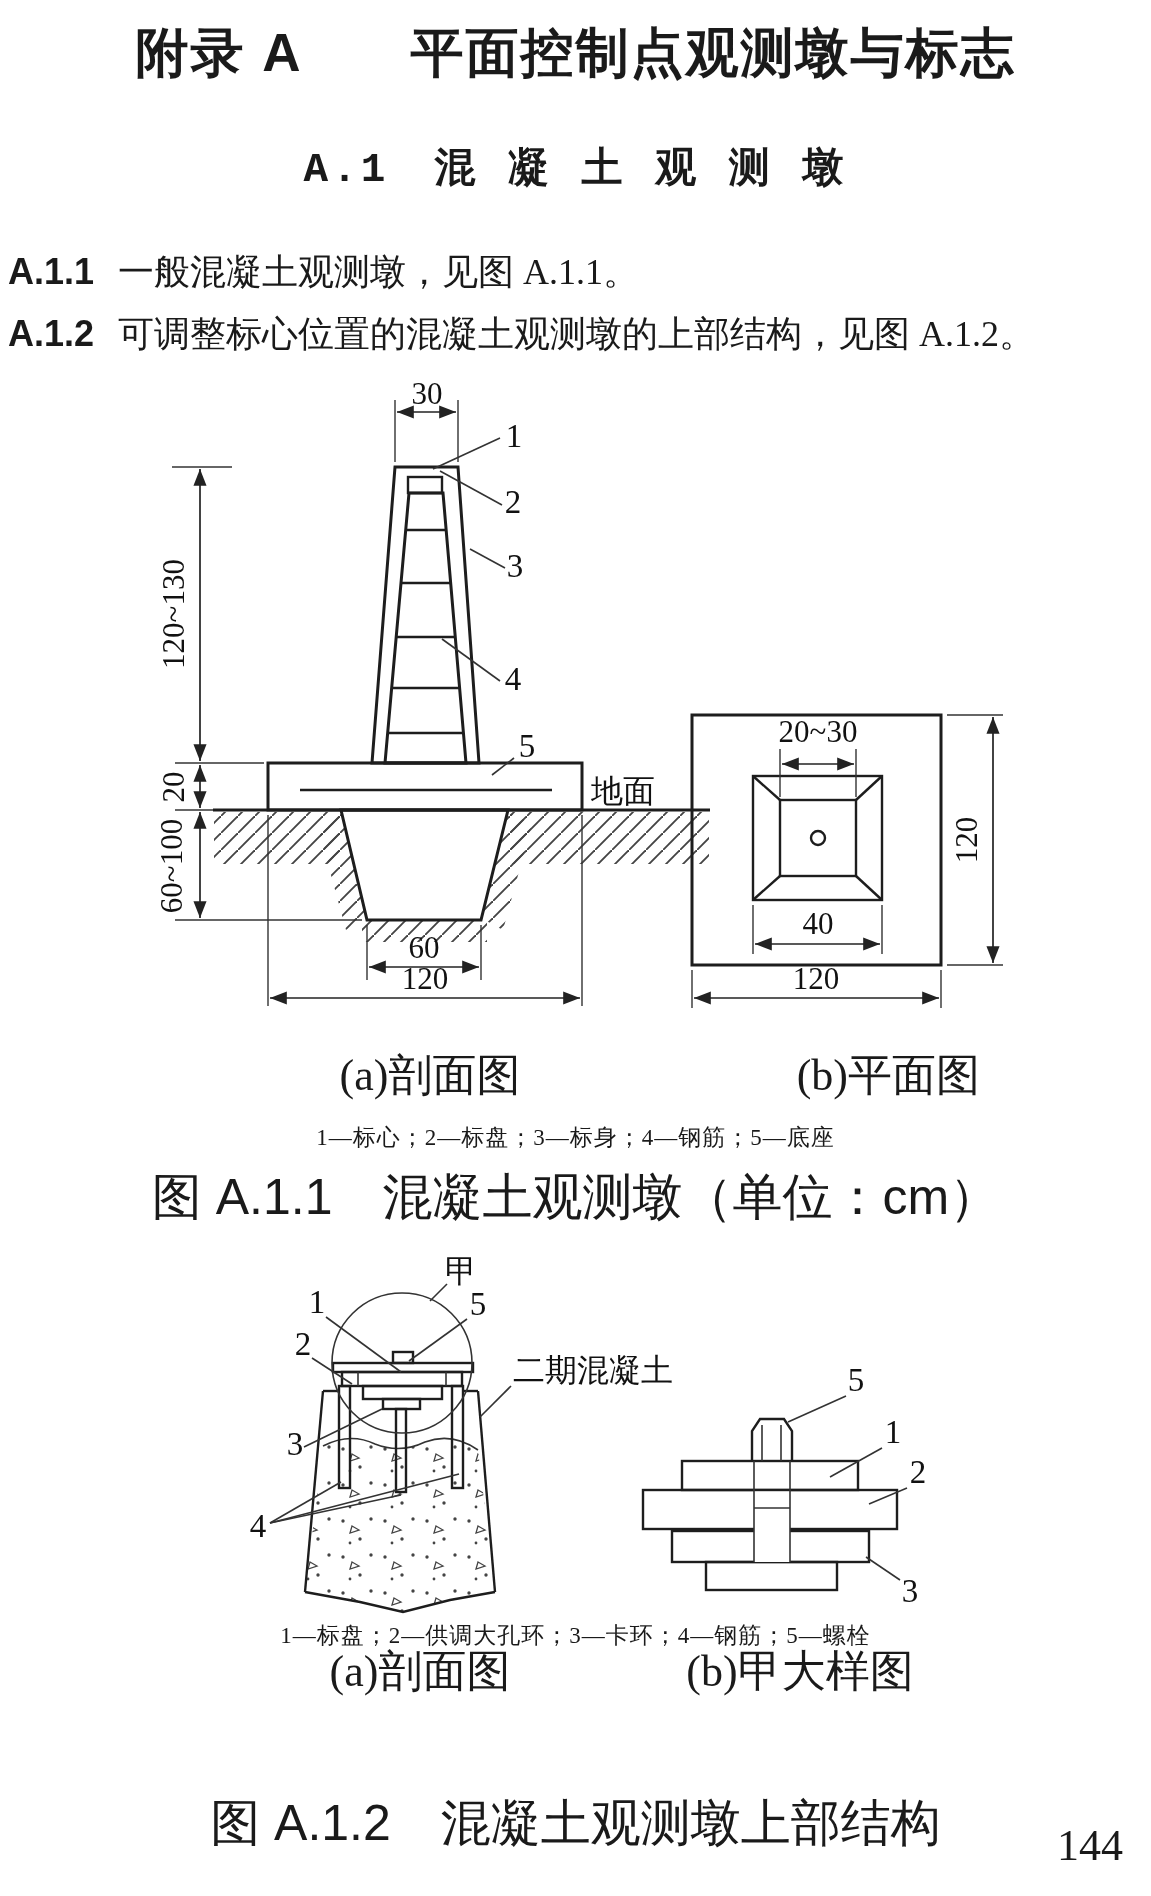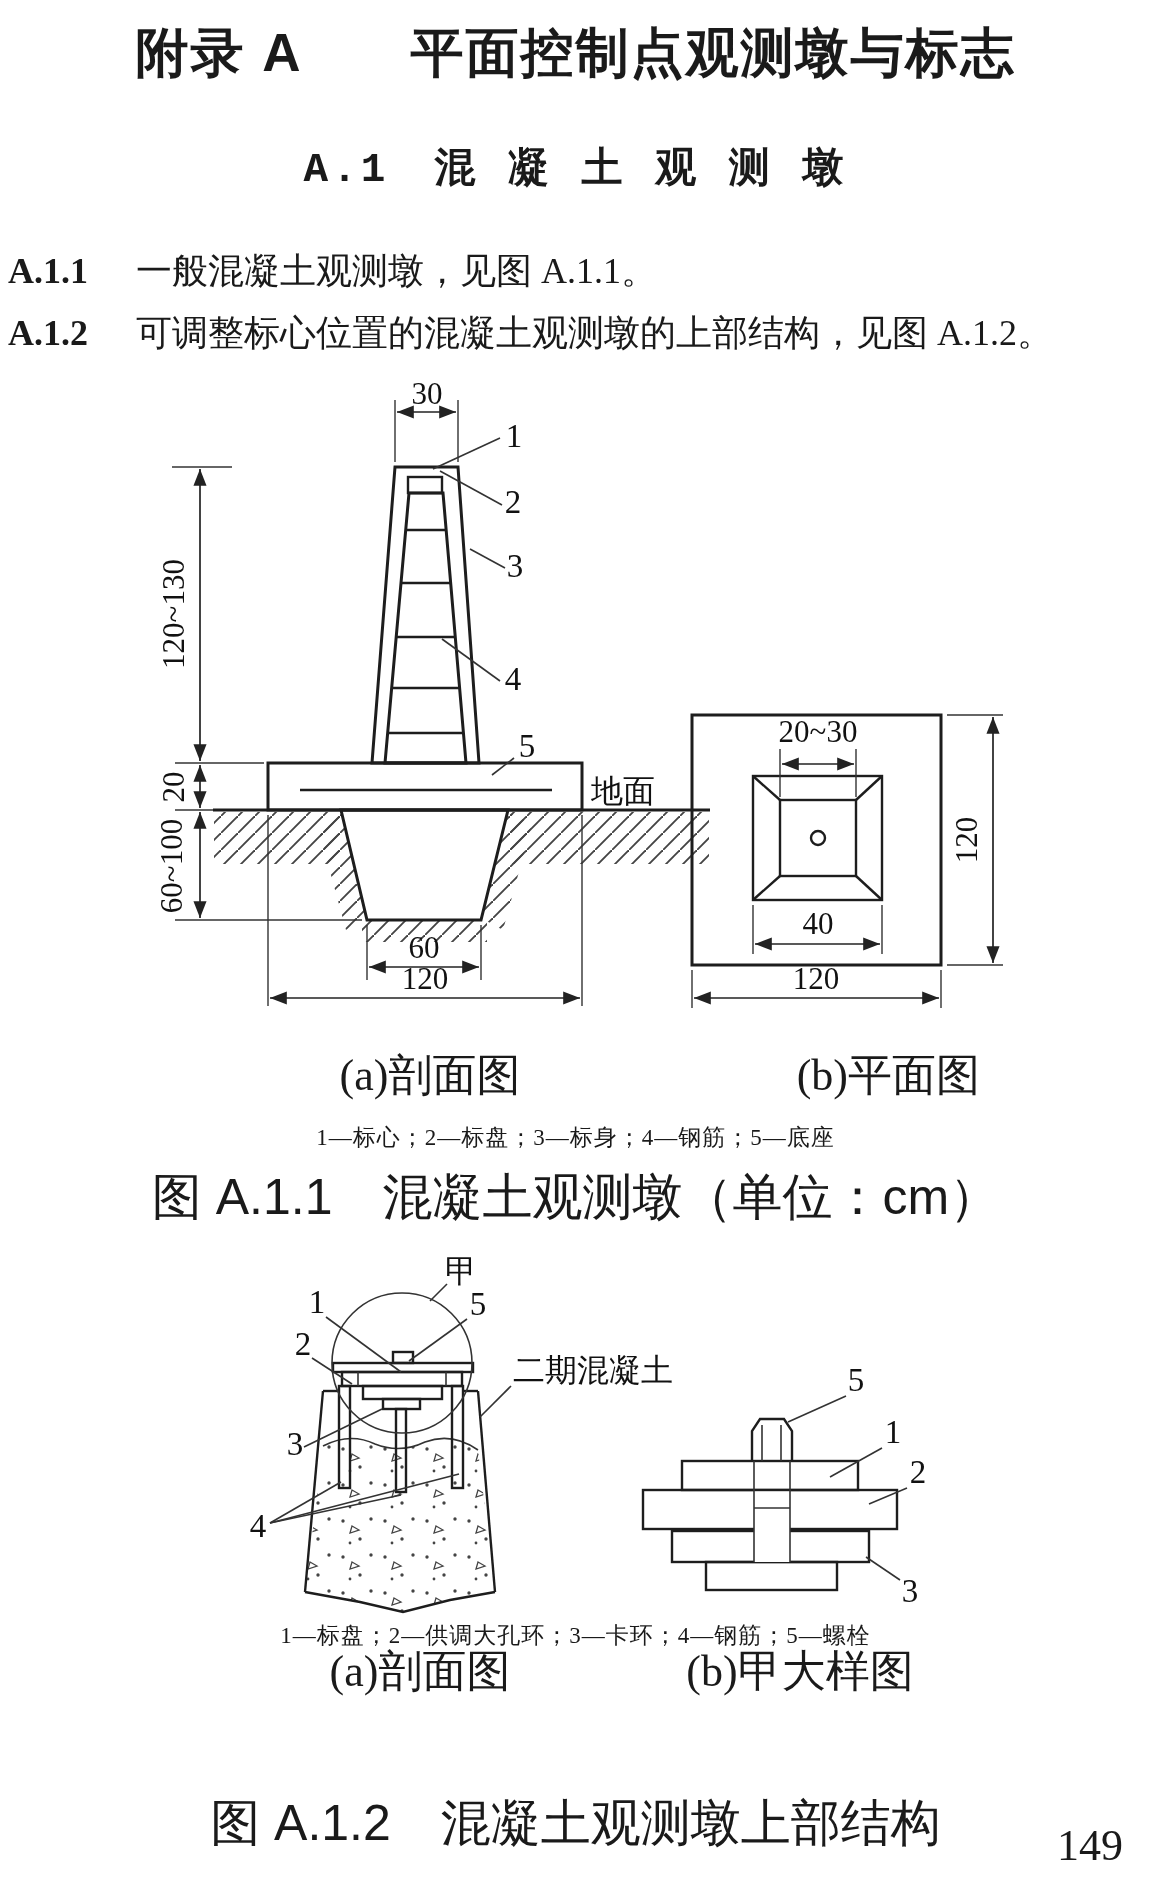--- a/index.html
+++ b/index.html
@@ -8,22 +8,22 @@
     font-family:"Liberation Serif","DejaVu Serif",serif;color:#1a1a1a;
     overflow:hidden;
   }
   .abs{position:absolute;}
   .center{left:0;width:1151px;text-align:center;}
   .doc-title{top:18px;font-family:"Liberation Sans","DejaVu Sans",sans-serif;
     font-weight:700;font-size:53px;letter-spacing:2px;}
   .sec-title{top:140px;font-family:Liberation Mono, monospace;
     font-weight:700;font-size:41px;letter-spacing:4px;}
   .para{left:8px;width:1143px;font-size:36px;line-height:1.1;}
-  .para .num{font-weight:700;font-family:Liberation Serif, serif;}
-  .para .txt{margin-left:48px;}
+  .para .num{font-weight:700;font-family:Liberation Sans, sans-serif;}
+  .para .txt{margin-left:24px;}
   .p1{top:252px;}
   .p2{top:314px;}
   .subcap{font-size:44px;}
   .legend{top:1122px;font-size:23px;letter-spacing:1px;}
   .figcap{font-family:"Liberation Sans","DejaVu Sans",sans-serif;font-weight:400;font-size:50px;}
   .figcap1{top:1164px;}
   .legend2{top:1620px;}
   .figcap2{top:1746px;margin-top:44px;}
   .pagenum{top:1820px;right:28px;font-size:44px;}
   svg{position:absolute;overflow:visible;}
@@ -258,13 +258,13 @@
   <text class="callout" x="893" y="1443" text-anchor="middle">1</text>
   <text class="callout" x="918" y="1483" text-anchor="middle">2</text>
   <text class="callout" x="910" y="1602" text-anchor="middle">3</text>
 </svg>
 
 <div class="abs subcap" style="left:270px;top:1642px;width:300px;text-align:center;">(a)剖面图</div>
 <div class="abs subcap" style="left:645px;top:1642px;width:310px;text-align:center;">(b)甲大样图</div>
 <div class="abs center legend legend2">1—标盘；2—供调大孔环；3—卡环；4—钢筋；5—螺栓</div>
 <div class="abs center figcap figcap2">图 A.1.2　混凝土观测墩上部结构</div>
 
-<div class="abs pagenum">149</div>
+<div class="abs pagenum">144</div>
 
 </body></html>

